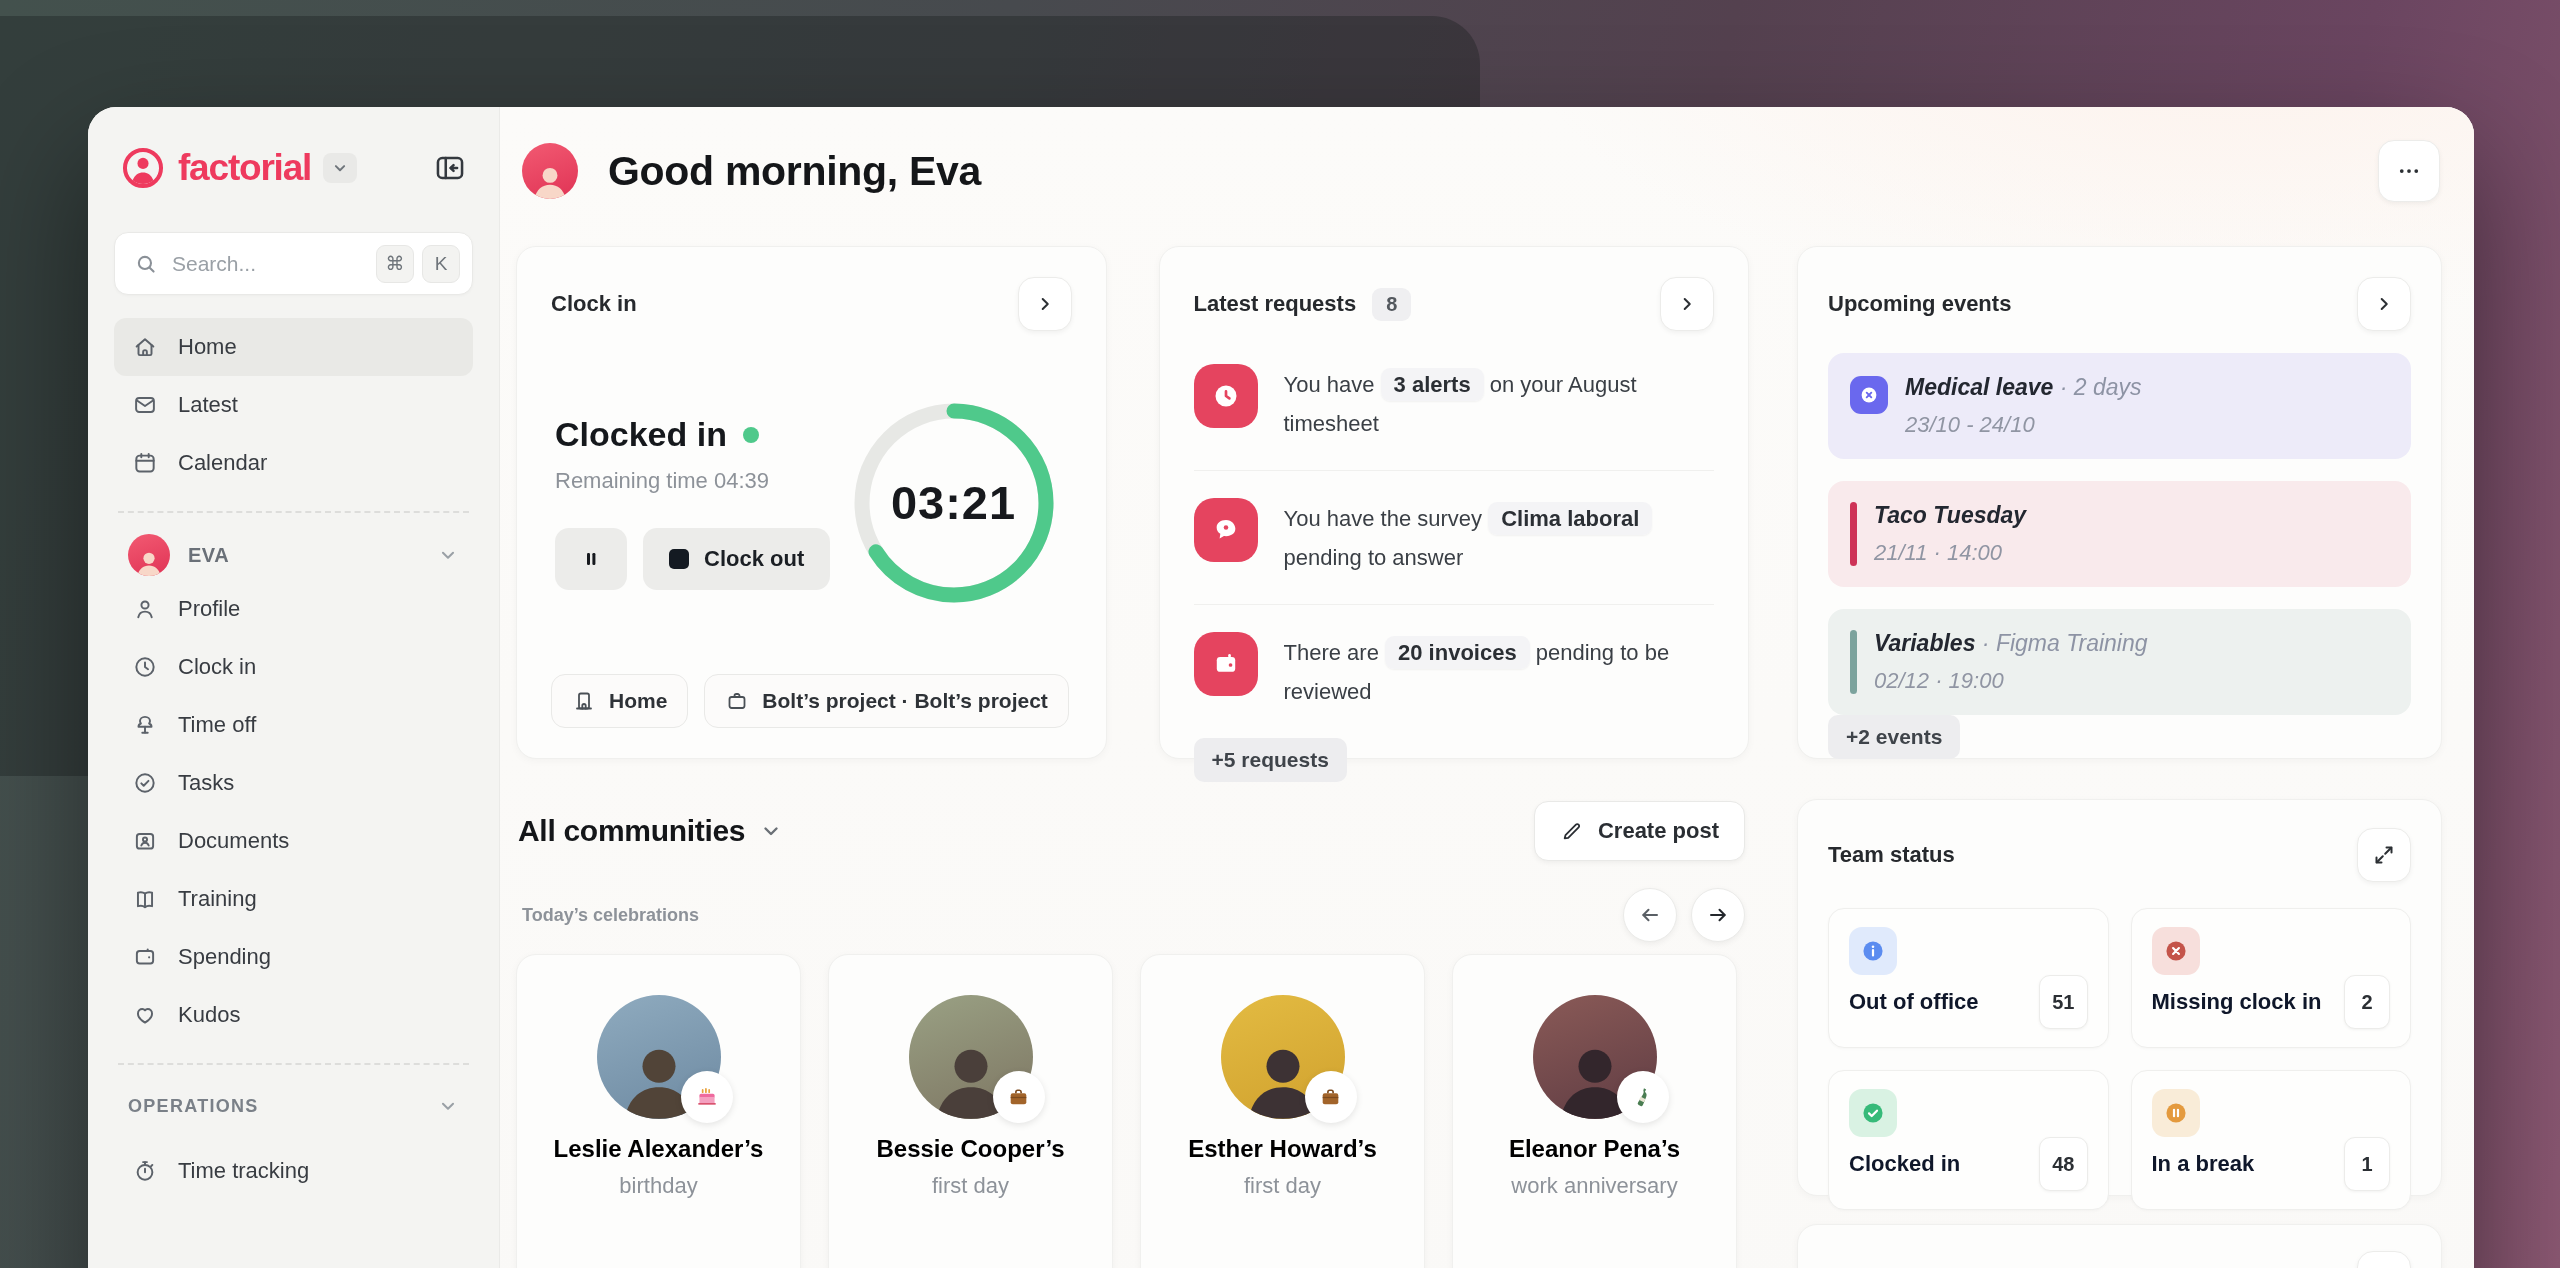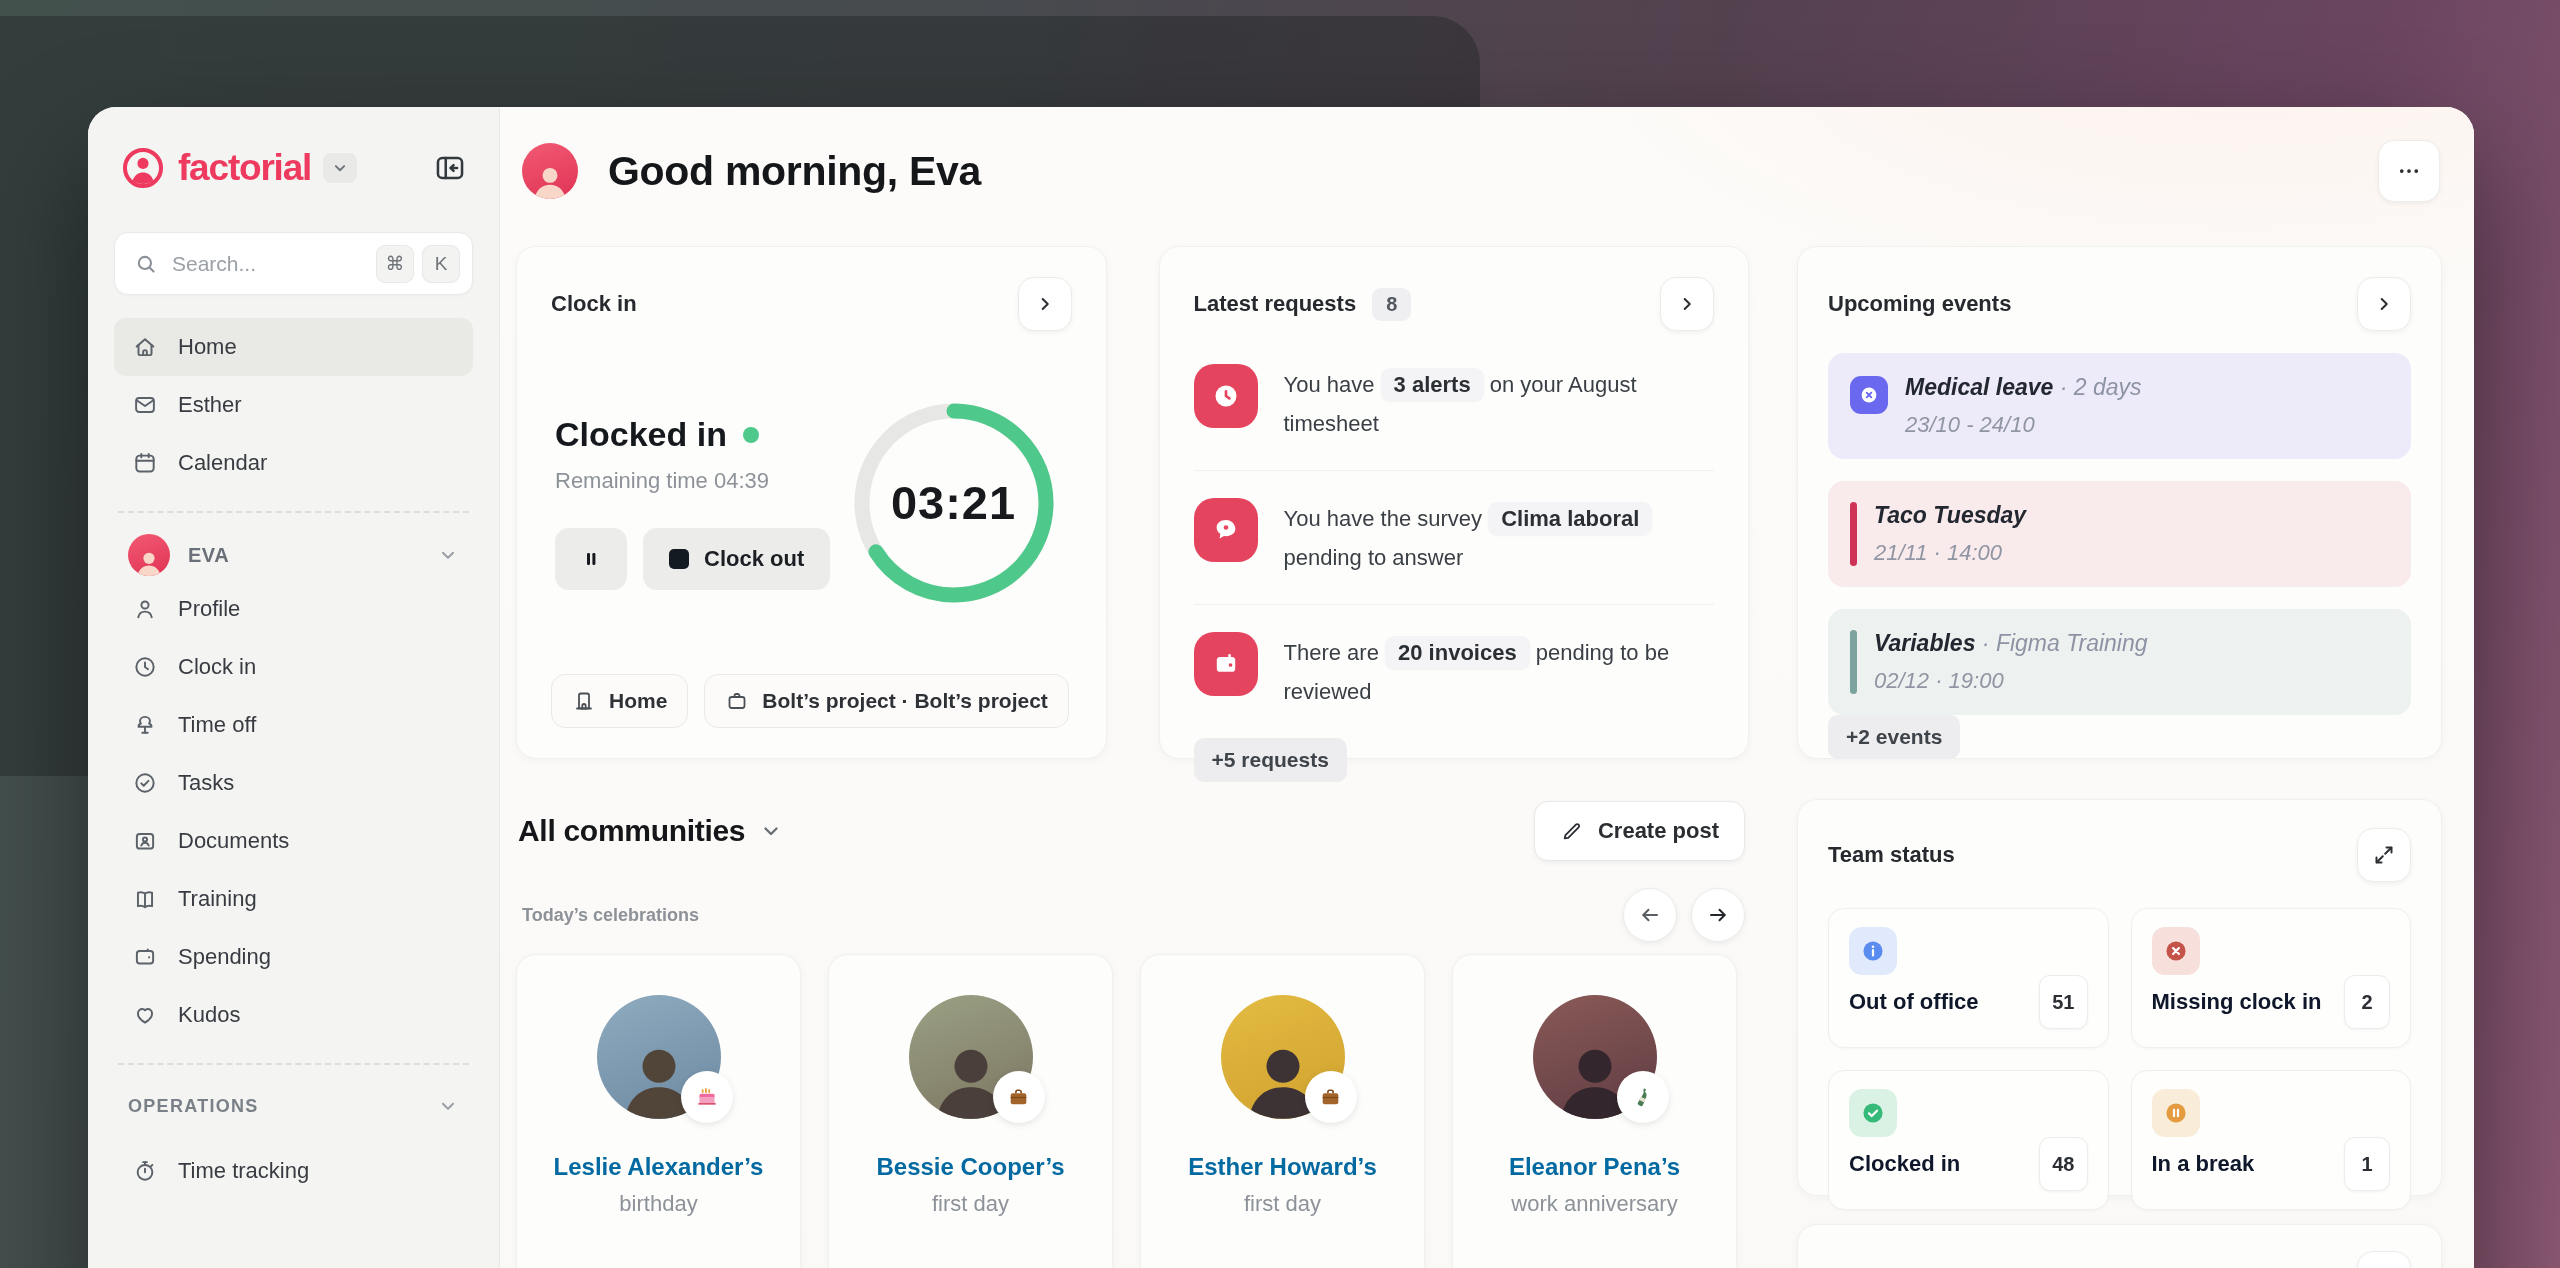--- a/index.html
+++ b/index.html
@@ -135,21 +135,21 @@
   .car-btn { width: 54px; height: 54px; border-radius: 50%; background: #fff; border: 1px solid #ebebe9;
     display: grid; place-items: center; color: #23272c; box-shadow: 0 2px 6px rgba(0,0,0,0.06); }
   .celebs-row { display: flex; gap: 27px; margin-top: 18px; flex: 1; }
   .celeb-card { width: 285px; min-width: 285px; height: 470px; background: #fdfdfc; border: 1px solid #f0f0ee;
     border-radius: 20px; padding: 40px 20px 24px; display: flex; flex-direction: column; align-items: center;
     box-shadow: 0 2px 8px rgba(40,40,35,0.035); }
   .celeb-avatar { width: 124px; height: 124px; border-radius: 50%; position: relative; flex: none; }
   .celeb-photo { width: 100%; height: 100%; border-radius: 50%; overflow: hidden; position: relative; }
   .badge { position: absolute; right: -12px; bottom: -4px; width: 52px; height: 52px; border-radius: 50%;
     background: #fff; display: grid; place-items: center; box-shadow: 0 2px 7px rgba(0,0,0,0.10); }
-  .celeb-name { margin-top: 34px; font-size: 24px; font-weight: 700; color: #0369a1; text-align: center; }
+  .celeb-name { margin-top: 16px; font-size: 24px; font-weight: 700; color: #000000; text-align: center; }
   .celeb-sub { margin-top: 10px; font-size: 22px; color: #8d9299; }
   
   .status-card { margin-top: 40px; height: 397px; padding: 28px 30px; display: flex; flex-direction: column; }
   .status-grid { display: grid; grid-template-columns: 1fr 1fr; gap: 22px; margin-top: 26px; flex: 1; }
   .tile { background: #fefefd; border: 1px solid #efefed; border-radius: 16px; padding: 18px 20px;
     display: flex; flex-direction: column; justify-content: space-between; box-shadow: 0 1px 3px rgba(0,0,0,0.03); }
   .tile-icon { width: 48px; height: 48px; border-radius: 13px; display: grid; place-items: center; }
   .ti-blue { background: #e0eafc; } .ti-red { background: #f7dfdc; }
   .ti-green { background: #d9f2e3; } .ti-orange { background: #f9ecd8; }
   .tile-foot { display: flex; align-items: center; }
@@ -216,21 +216,21 @@
         </span>
       <span>Home</span>
     </div>
     <div class="nav-item">
       <span>
           <svg class="ic" width="26" height="26" viewBox="0 0 24 24" fill="none" stroke="currentColor" stroke-width="1.8" stroke-linecap="round" stroke-linejoin="round">
             <rect x="3.8" y="5.5" width="16.4" height="13" rx="2.8"></rect>
             <path d="m4.6 7.9 7.4 5 7.4-5"></path>
           </svg>
         </span>
-      <span>Esther</span>
+      <span>Latest</span>
     </div>
     <div class="nav-item">
       <span>
           <svg class="ic" width="26" height="26" viewBox="0 0 24 24" fill="none" stroke="currentColor" stroke-width="1.8" stroke-linecap="round" stroke-linejoin="round">
             <rect x="4" y="5.2" width="16" height="14.6" rx="3"></rect>
             <path d="M4 10h16"></path>
             <path d="M8.6 3.6v3M15.4 3.6v3"></path>
           </svg>
         </span>
       <span>Calendar</span>

